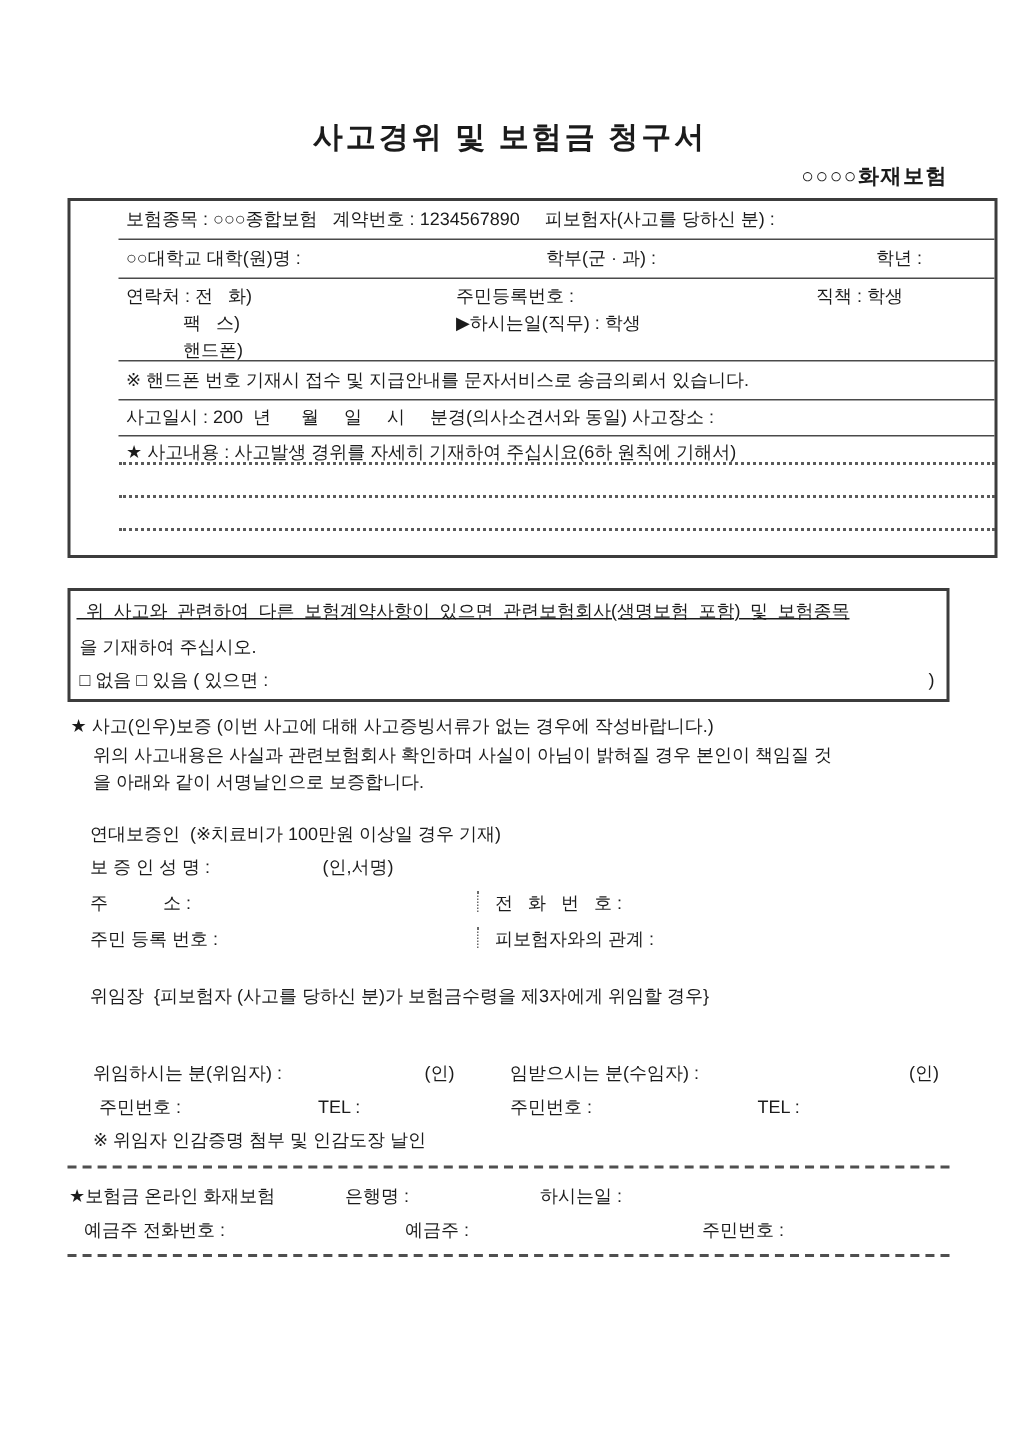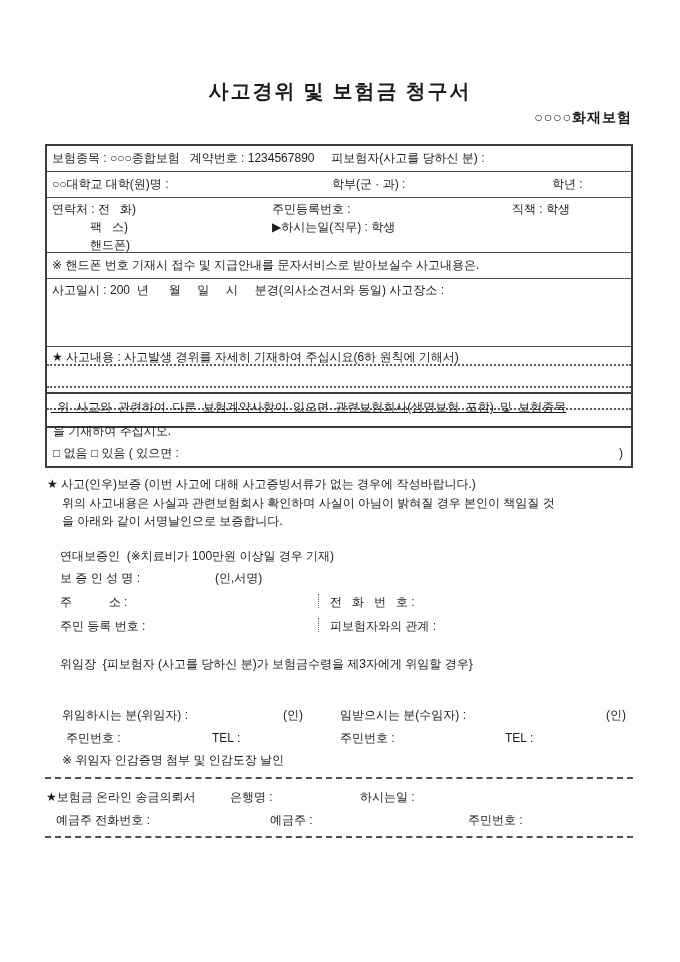--- a/index.html
+++ b/index.html
@@ -20,27 +20,28 @@
     font-weight:bold;font-size:20px;letter-spacing:2px;
     white-space:pre;
   }
   .company{
     position:absolute;right:48px;top:109px;
     font-family:"Liberation Serif","DejaVu Serif",serif;
     font-weight:bold;font-size:14px;letter-spacing:1px;
     white-space:pre;
   }
   .tbl{
-    position:absolute;left:45px;top:144px;width:584px;
+    position:absolute;left:45px;top:132px;width:584px;
     border:2px solid #3c3c3c;
+    padding-left:32px;
   }
   .row{position:relative;}
   .row + .row{border-top:1px solid #4a4a4a;}
   .r1{height:25px;} .r2{height:25px;text-align:center;} .r3{height:54px;}
-  .r4{height:25px;} .r5{height:23px;} .r6{height:79px;margin-top:44px;}
+  .r4{height:25px;} .r5{height:23px;} .r6{height:79px;}
   .dotline{position:absolute;left:0;right:0;height:0;border-top:2px dotted #5a5a5a;}
   .box2{
     position:absolute;left:45px;top:392px;width:584px;height:72px;
     border:2px solid #3c3c3c;
   }
   .just{word-spacing:3px;text-decoration:underline;}
   .vsep{position:absolute;width:0;height:14px;border-left:1px dotted #6a6a6a;}
   .dash{position:absolute;left:45px;width:588px;height:0;border-top:2px dashed #4f4f4f;}
 </style>
 </head>
@@ -62,21 +63,21 @@
     </div>
     <div class="row r3">
       <span class="t" style="left:5px;top:4px">연락처 : 전   화)</span>
       <span class="t" style="left:225px;top:4px">주민등록번호 :</span>
       <span class="t" style="left:465px;top:4px">직책 : 학생</span>
       <span class="t" style="left:43px;top:22px">팩   스)</span>
       <span class="t" style="left:225px;top:22px">▶하시는일(직무) : 학생</span>
       <span class="t" style="left:43px;top:40px">핸드폰)</span>
     </div>
     <div class="row r4">
-      <span class="t" style="left:5px;top:5px">※ 핸드폰 번호 기재시 접수 및 지급안내를 문자서비스로 받아보실수 사고내용은.</span>
+      <span class="t" style="left:5px;top:5px">※ 핸드폰 번호 기재시 접수 및 지급안내를 문자서비스로 송금의뢰서 있습니다.</span>
     </div>
     <div class="row r5">
       <span class="t" style="left:5px;top:4px">사고일시 : 200  년      월     일     시     분경(의사소견서와 동일) 사고장소 :</span>
     </div>
     <div class="row r6">
       <span class="t" style="left:5px;top:3px">★ 사고내용 : 사고발생 경위를 자세히 기재하여 주십시요(6하 원칙에 기해서)</span>
       <div class="dotline" style="top:17px"></div>
       <div class="dotline" style="top:39px"></div>
       <div class="dotline" style="top:61px"></div>
     </div>
@@ -109,21 +110,21 @@
   <span class="t" style="left:340px;top:708px">임받으시는 분(수임자) :</span>
   <span class="t" style="left:606px;top:708px">(인)</span>
   <span class="t" style="left:66px;top:731px">주민번호 :</span>
   <span class="t" style="left:212px;top:731px">TEL :</span>
   <span class="t" style="left:340px;top:731px">주민번호 :</span>
   <span class="t" style="left:505px;top:731px">TEL :</span>
   <span class="t" style="left:62px;top:753px">※ 위임자 인감증명 첨부 및 인감도장 날인</span>
 
   <div class="dash" style="top:777px"></div>
 
-  <span class="t" style="left:46px;top:790px">★보험금 온라인 송금의뢰서</span>
+  <span class="t" style="left:46px;top:790px">★보험금 온라인 화재보험</span>
   <span class="t" style="left:230px;top:790px">은행명 :</span>
   <span class="t" style="left:360px;top:790px">하시는일 :</span>
   <span class="t" style="left:56px;top:813px">예금주 전화번호 :</span>
   <span class="t" style="left:270px;top:813px">예금주 :</span>
   <span class="t" style="left:468px;top:813px">주민번호 :</span>
 
   <div class="dash" style="top:836px"></div>
 
 </div>
 

